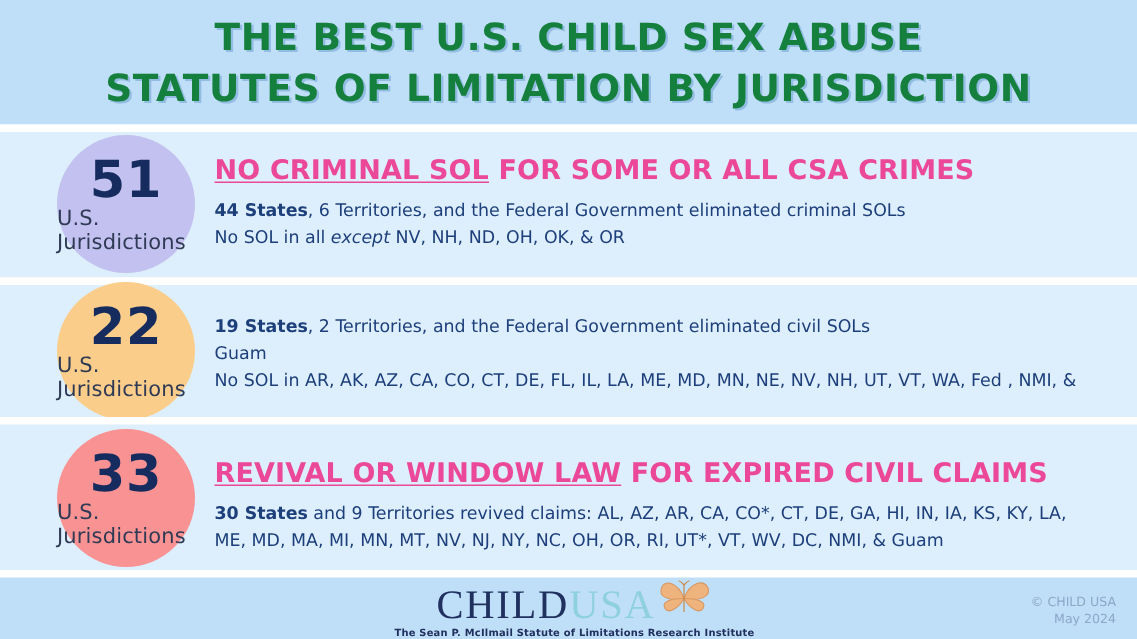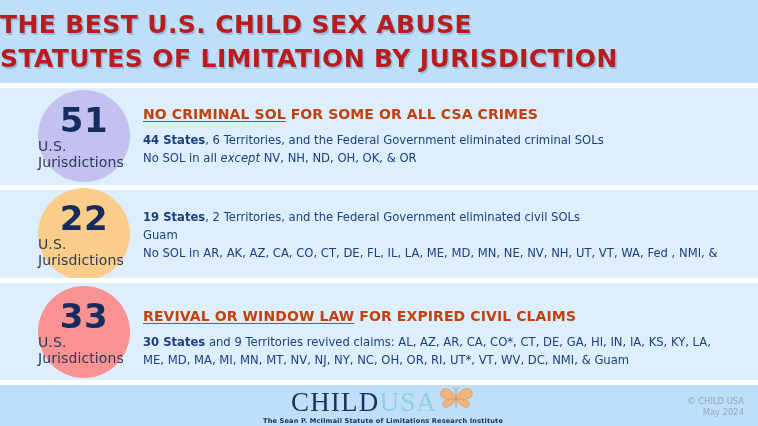--- a/index.html
+++ b/index.html
@@ -25,22 +25,22 @@
     position: absolute;
     left: 0; top: 0;
     width: 758px;
     height: 83px;
     background: #bfdef7;
   }
   .header-title {
     position: absolute;
     left: 0; top: 8px;
     width: 758px;
-    text-align: left;
-    color: #b91c1c;
+    text-align: center;
+    color: #15803d;
     font-family: "DejaVu Sans", sans-serif;
     font-weight: bold;
     font-size: 25px;
     line-height: 34px;
     letter-spacing: 0.4px;
     text-shadow: 1.5px 1.5px 0 rgba(110,160,210,0.55);
   }
   .header-title .line {
     display: block;
     white-space: nowrap;
@@ -107,23 +107,23 @@
     left: 143px;
     width: 608px;
   }
   .sec-1 { top: 104px; }
   .sec-2 { top: 201px; }
   .sec-3 { top: 300px; margin-top: 6px; }
 
   .sec-heading {
     font-family: "DejaVu Sans", sans-serif;
     font-weight: bold;
-    font-size: 14px;
+    font-size: 18px;
     line-height: 20px;
-    color: #c2410c;
+    color: #ec4899;
     letter-spacing: 0.1px;
     white-space: nowrap;
   }
   .sec-heading .u {
     text-decoration: underline;
     text-underline-offset: 2px;
   }
   .sec-body {
     margin-top: 7px;
     font-family: "DejaVu Sans", sans-serif;

